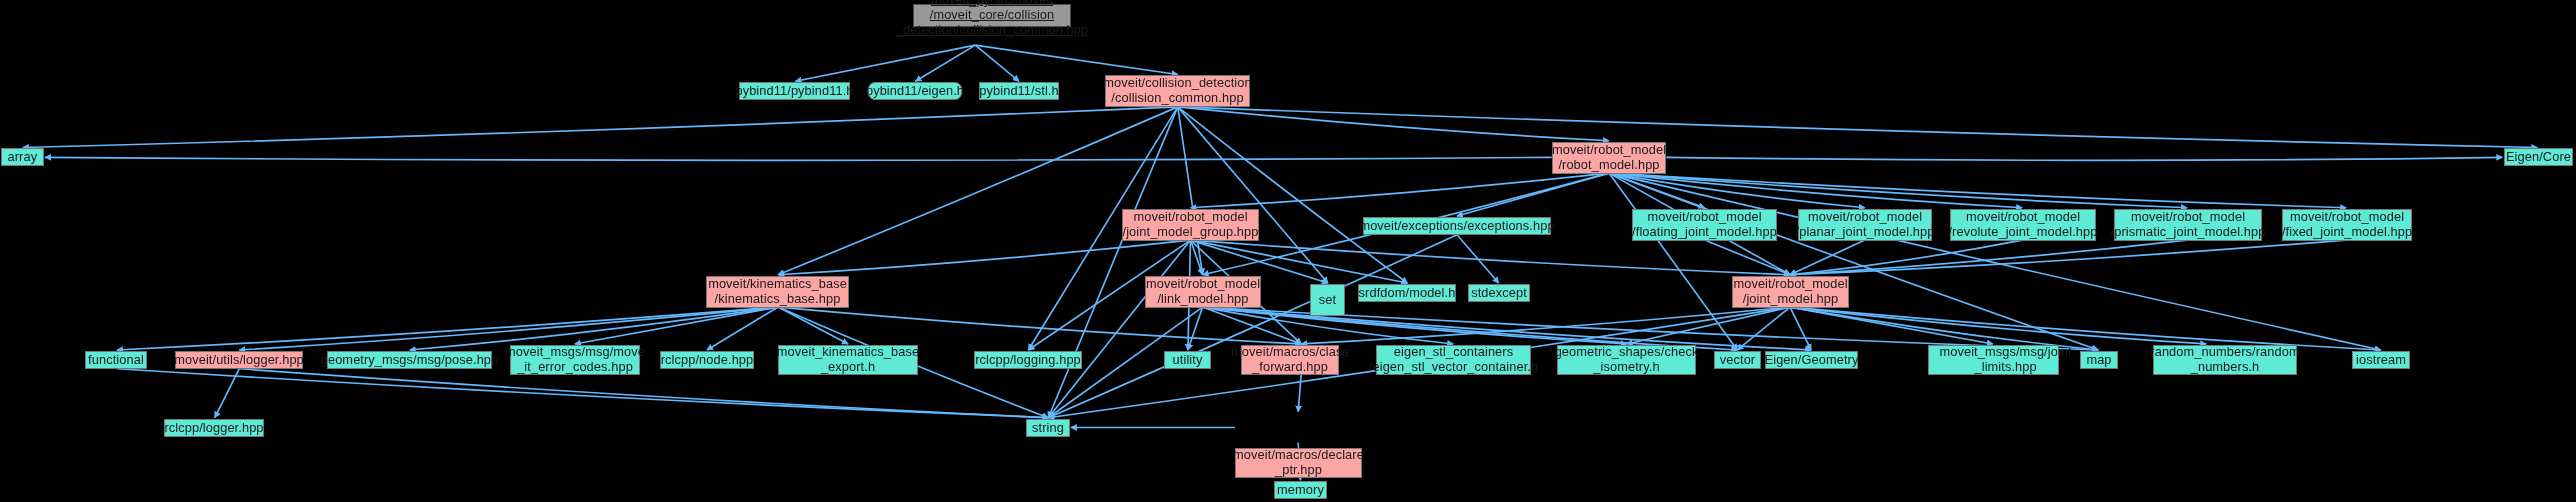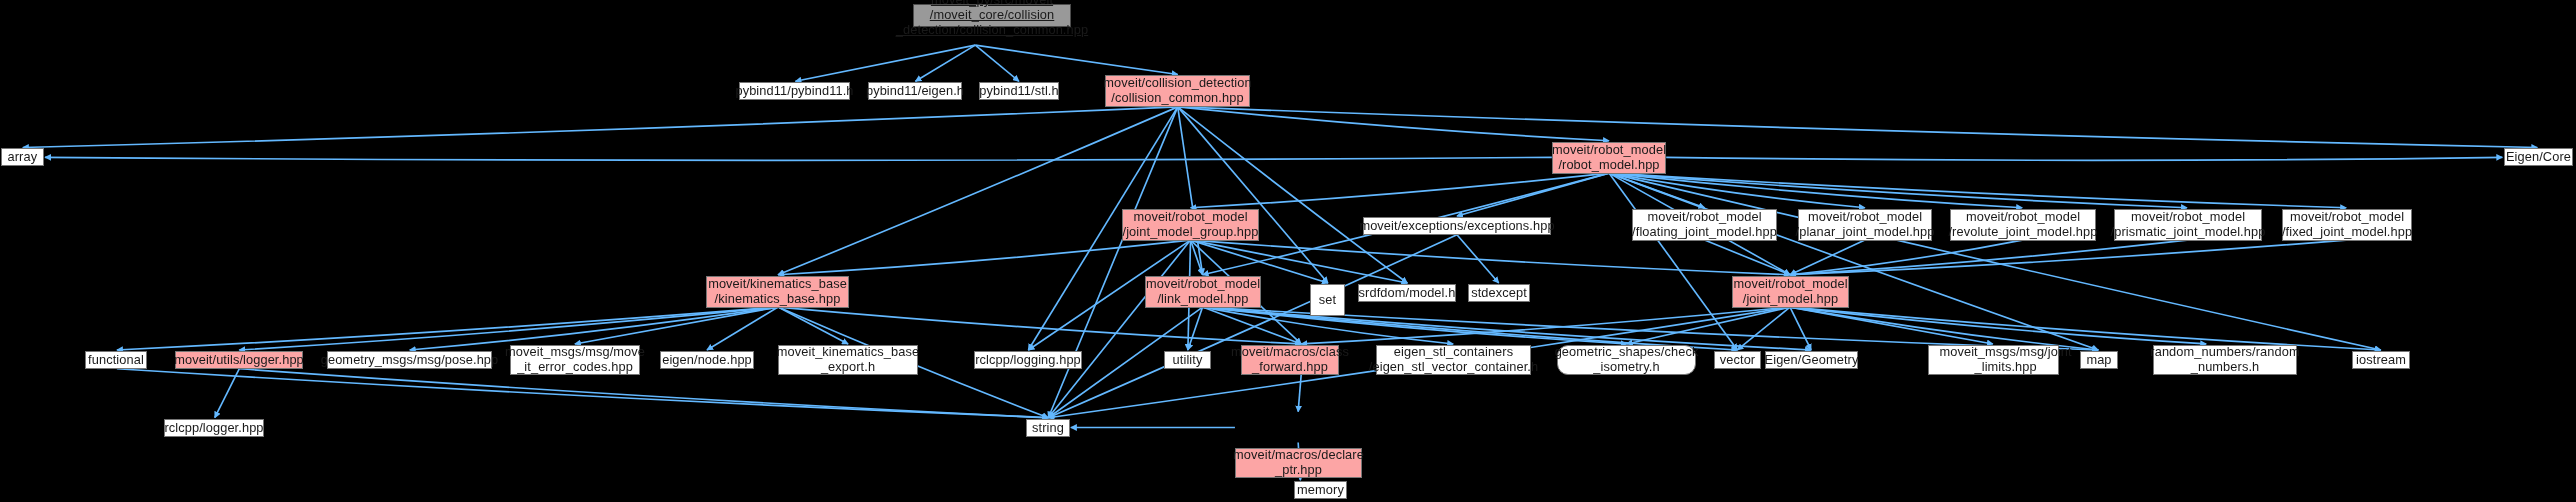--- a/index.html
+++ b/index.html
@@ -22,21 +22,21 @@
     text-align:center;
     border:0.8px solid #767676;
     color:#1a1a1a;
     font-size:12.8px;
     line-height:1.16;
     letter-spacing:0.1px;
     white-space:pre;
     padding:0.8px 3.8px;
     z-index:5;
   }
-  .node.fill-grey{background:#ffffff;}
+  .node.fill-grey{background:#5eead4;}
   .node.fill-white{background:#fca5a5;}
   .node.root{background:#999999;border-color:#4d4d4d;}
 </style>
 </head>
 <body>
 
 <div id="graph">
   <svg id="edges" viewBox="0 0 3421 667" width="2576" height="502">
     <defs>
       <marker id="ah" markerWidth="9" markerHeight="9" refX="8" refY="4.5" orient="auto" markerUnits="userSpaceOnUse">
@@ -118,21 +118,21 @@
         <path d="M1728,498 Q1726,522.5 1724,547" stroke="#63b8ff" stroke-width="2.2" fill="none" marker-end="url(#ah)"></path>
         <path d="M1724,588 Q1725.5,613 1727,638" stroke="#63b8ff" stroke-width="2.2" fill="none" marker-end="url(#ah)"></path>
         <path d="M1640,568 Q1531,568 1422,568" stroke="#63b8ff" stroke-width="2.2" fill="none" marker-end="url(#ah)"></path>
       </g>
   </svg>
   <div id="node-layer">
       <div class="node root" style="left: 913px; top: 3.8px; width: 158px; height: 23px; text-decoration: underline;">moveit_py/src/moveit
 /moveit_core/collision
 _detection/collision_common.hpp</div>
       <div class="node fill-grey" style="left: 739px; top: 82px; width: 111px; height: 18px;">pybind11/pybind11.h</div>
-      <div class="node fill-grey" style="left: 868px; top: 82px; width: 94px; height: 18px;">pybind11/eigen.h</div>
+      <div class="node fill-grey" style="left: 868px; top: 82px; width: 94px; height: 18px; border-radius: 7px;">pybind11/eigen.h</div>
       <div class="node fill-grey" style="left: 979px; top: 82px; width: 80px; height: 18px;">pybind11/stl.h</div>
       <div class="node fill-white" style="left: 1105px; top: 75px; width: 145px; height: 32px;">moveit/collision_detection
 /collision_common.hpp</div>
       <div class="node fill-grey" style="left: 0.8px; top: 148px; width: 43px; height: 18px;">array</div>
       <div class="node fill-grey" style="left: 2504px; top: 148px; width: 69px; height: 18px;">Eigen/Core</div>
       <div class="node fill-white" style="left: 1552px; top: 142px; width: 114px; height: 32px;">moveit/robot_model
 /robot_model.hpp</div>
       <div class="node fill-white" style="left: 1122px; top: 209px; width: 137px; height: 32px;">moveit/robot_model
 /joint_model_group.hpp</div>
       <div class="node fill-grey" style="left: 1363px; top: 217px; width: 188px; height: 18px;">moveit/exceptions/exceptions.hpp</div>
@@ -153,39 +153,39 @@
       <div class="node fill-grey" style="left: 1310px; top: 284px; width: 35px; height: 32px;">set</div>
       <div class="node fill-grey" style="left: 1358px; top: 284px; width: 98px; height: 18px;">srdfdom/model.h</div>
       <div class="node fill-grey" style="left: 1468px; top: 284px; width: 62px; height: 18px;">stdexcept</div>
       <div class="node fill-white" style="left: 1732px; top: 276px; width: 117px; height: 32px;">moveit/robot_model
 /joint_model.hpp</div>
       <div class="node fill-grey" style="left: 85px; top: 351px; width: 62px; height: 18px;">functional</div>
       <div class="node fill-white" style="left: 175px; top: 351px; width: 128px; height: 18px;">moveit/utils/logger.hpp</div>
       <div class="node fill-grey" style="left: 327px; top: 351px; width: 165px; height: 18px;">geometry_msgs/msg/pose.hpp</div>
       <div class="node fill-grey" style="left: 510px; top: 345px; width: 130px; height: 30px;">moveit_msgs/msg/move
 _it_error_codes.hpp</div>
-      <div class="node fill-grey" style="left: 660px; top: 351px; width: 94px; height: 18px;">eigen/node.hpp</div>
+      <div class="node fill-grey" style="left: 660px; top: 351px; width: 94px; height: 18px;">rclcpp/node.hpp</div>
       <div class="node fill-grey" style="left: 778px; top: 345px; width: 140px; height: 30px;">moveit_kinematics_base
 _export.h</div>
       <div class="node fill-grey" style="left: 974px; top: 351px; width: 108px; height: 18px;">rclcpp/logging.hpp</div>
       <div class="node fill-grey" style="left: 1164px; top: 351px; width: 47px; height: 18px;">utility</div>
       <div class="node fill-white" style="left: 1241px; top: 345px; width: 98px; height: 30px;">moveit/macros/class
 _forward.hpp</div>
       <div class="node fill-grey" style="left: 1376px; top: 345px; width: 155px; height: 30px;">eigen_stl_containers
 /eigen_stl_vector_container.h</div>
-      <div class="node fill-grey" style="left: 1557px; top: 345px; width: 139px; height: 30px; border-radius: 11px;">geometric_shapes/check
+      <div class="node fill-grey" style="left: 1557px; top: 345px; width: 139px; height: 30px;">geometric_shapes/check
 _isometry.h</div>
       <div class="node fill-grey" style="left: 1714px; top: 351px; width: 47px; height: 18px;">vector</div>
       <div class="node fill-grey" style="left: 1765px; top: 351px; width: 93px; height: 18px;">Eigen/Geometry</div>
       <div class="node fill-grey" style="left: 1928px; top: 345px; width: 131px; height: 30px; padding-left: 28px;">moveit_msgs/msg/joint
 _limits.hpp</div>
       <div class="node fill-grey" style="left: 2080px; top: 351px; width: 38px; height: 18px;">map</div>
       <div class="node fill-grey" style="left: 2135px; top: 345px; width: 144px; height: 30px; margin-left: 18px;">random_numbers/random
 _numbers.h</div>
       <div class="node fill-grey" style="left: 2352px; top: 351px; width: 58px; height: 18px;">iostream</div>
       <div class="node fill-grey" style="left: 164px; top: 419px; width: 100px; height: 18px;">rclcpp/logger.hpp</div>
       <div class="node fill-grey" style="left: 1026px; top: 419px; width: 44px; height: 18px;">string</div>
       <div class="node fill-white" style="left: 1235px; top: 413px; width: 127px; height: 30px; margin-top: 35px;">moveit/macros/declare
 _ptr.hpp</div>
-      <div class="node fill-grey" style="left: 1274px; top: 481px; width: 53px; height: 18px; margin-left: 20px;">memory</div>
+      <div class="node fill-grey" style="left: 1274px; top: 481px; width: 53px; height: 18px;">memory</div>
     </div>
 </div>
 
 
 </body></html>

